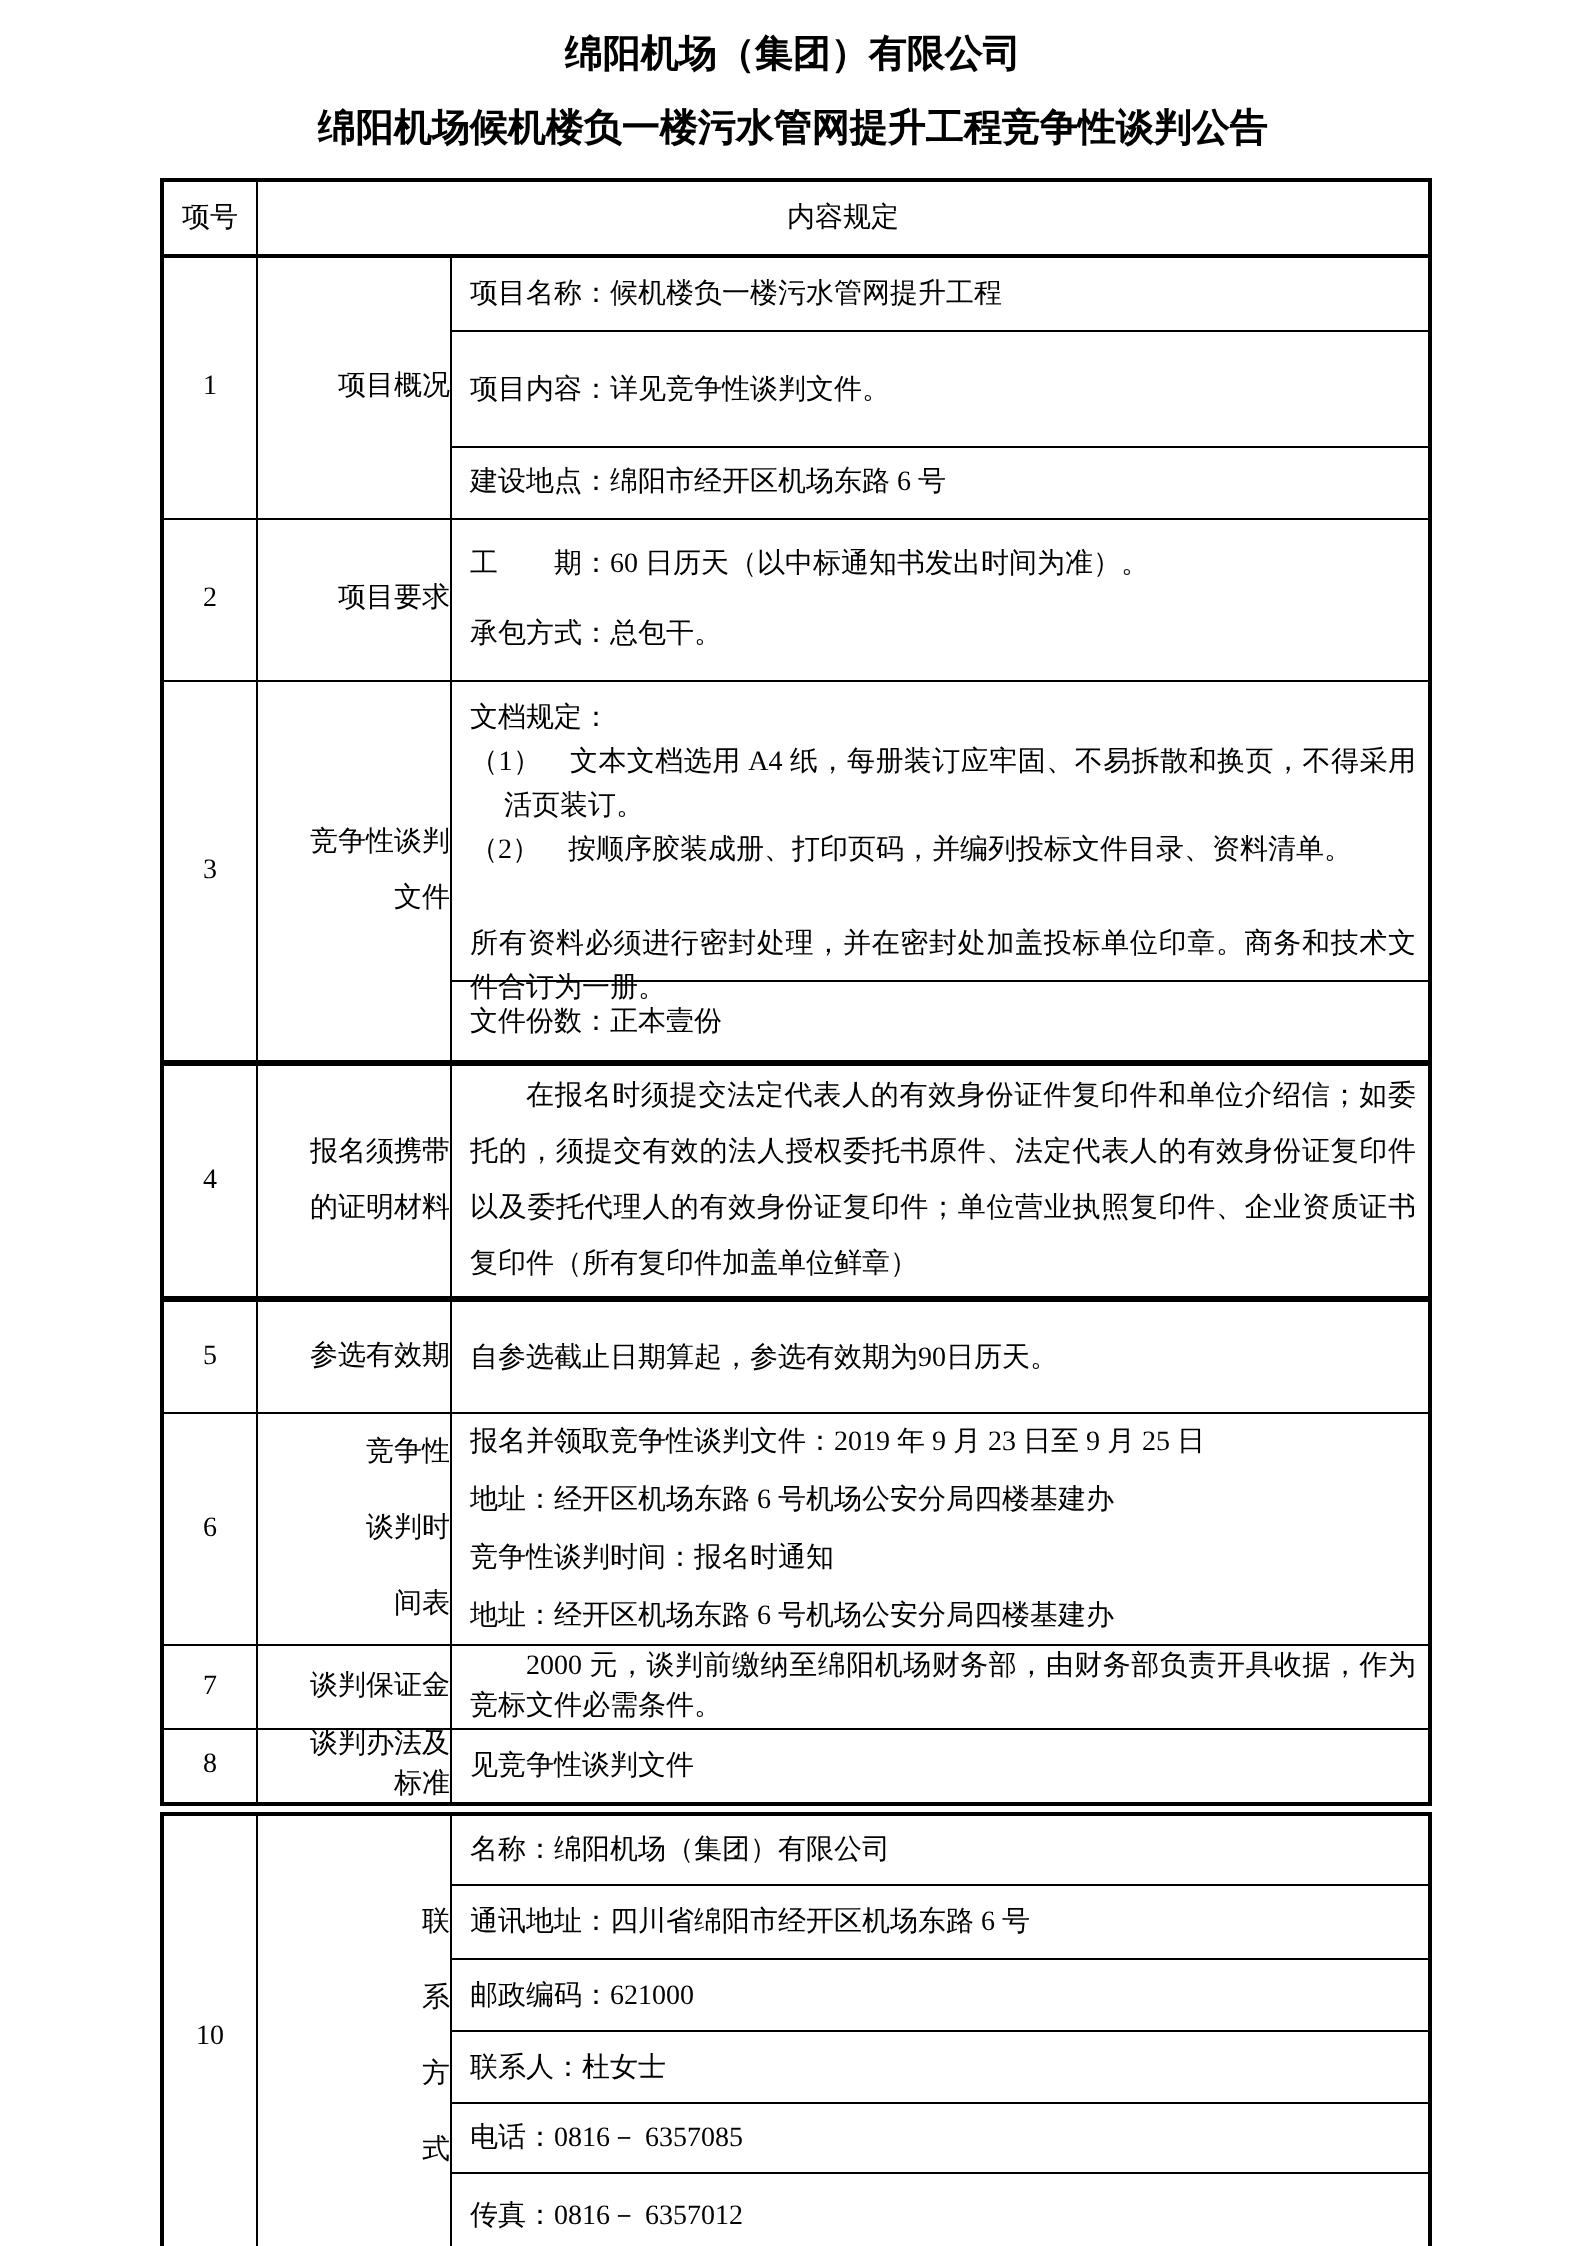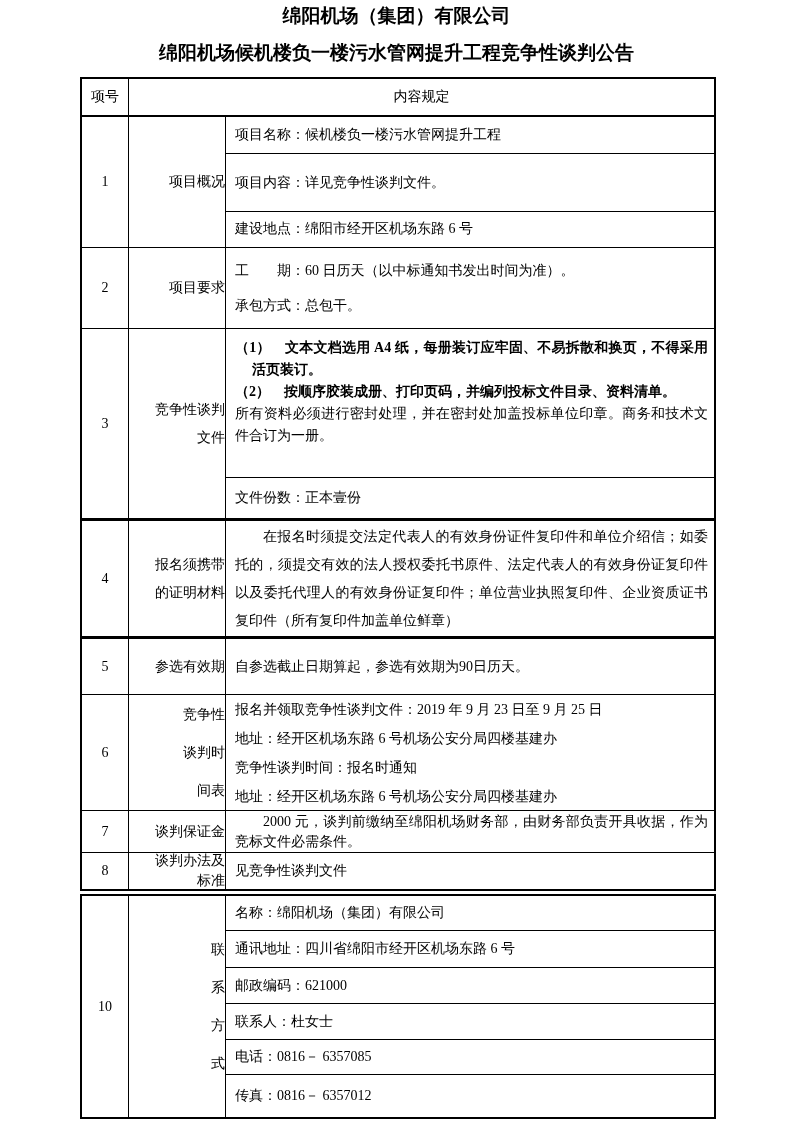--- a/index.html
+++ b/index.html
@@ -3,21 +3,21 @@
 <meta charset="utf-8">
 <style>
   html,body{margin:0;padding:0;background:#fff;}
   .page{
     position:relative;
     width:793px;height:1123px;
     background:#fff;color:#000;
     font-family:"Liberation Serif","DejaVu Serif",serif;
     font-size:14px;
     box-sizing:border-box;
-    padding-top:5px;
+    padding-top:17px;
     overflow:hidden;
   }
   .doc-title{ text-align:center;font-weight:bold;font-size:19px;line-height:22px;margin:0; }
   .doc-subtitle{ text-align:center;font-weight:bold;font-size:19px;line-height:22px;margin:15px 0 0 0; }
 
   .tbl{
     width:636px;margin:13px 0 0 80px;
     border:2px solid #000;
     box-sizing:border-box;
   }
@@ -55,21 +55,21 @@
   .h132{height:132px}.h149{height:149px}.h190{height:190px}.h221{height:221px}
   .h32{height:46px}
 
   .lh20{line-height:20px}.lh22{line-height:22px}.lh28{line-height:28px}
   .lh29{line-height:29px}.lh35{line-height:35px}.lh38{line-height:38px}
 
   .vcenter{ display:flex;flex-direction:column;justify-content:center; }
   .b{ font-weight:normal; }
   p.cellp{ margin:0;padding:0 6px 0 9px;text-align:justify; }
   p.indent2{ text-indent:2em; }
-  .hang{ padding-left:17px;text-indent:-17px;margin:0;text-align:justify;font-weight:bold; }
+  .hang{ padding-left:17px;text-indent:-17px;margin:0;text-align:justify; }
   .jtext{ text-align:justify; }
 </style>
 </head>
 <body>
 
 <div class="page">
 
   <div class="doc-title">绵阳机场（集团）有限公司</div>
   <div class="doc-subtitle">绵阳机场候机楼负一楼污水管网提升工程竞争性谈判公告</div>
 
@@ -104,23 +104,24 @@
     </div>
 
     <div class="row h190 bt1">
       <div class="col-no">3</div>
       <div class="col-cat lh28">
         <div>竞争性谈判</div>
         <div>文件</div>
       </div>
       <div class="col-content">
         <div class="sub block h149 lh22">
+          <div>文档规定：</div>
           <p class="hang">（1）　文本文档选用 A4 纸，每册装订应牢固、不易拆散和换页，不得采用活页装订。</p>
           <p class="hang">（2）　按顺序胶装成册、打印页码，并编列投标文件目录、资料清单。</p>
-          <div class="jtext" style="padding-right:0;">所有资料必须进行密封处理，并在密封处加盖投标单位印章。商务和技术文件合订为一册。</div>
+          <div class="jtext" style="padding-right:0;margin-top:25px;">所有资料必须进行密封处理，并在密封处加盖投标单位印章。商务和技术文件合订为一册。</div>
         </div>
         <div class="sub h41 bt1">文件份数：正本壹份</div>
       </div>
     </div>
 
     <div class="row h118 bt3">
       <div class="col-no">4</div>
       <div class="col-cat lh28">
         <div>报名须携带</div>
         <div>的证明材料</div>

